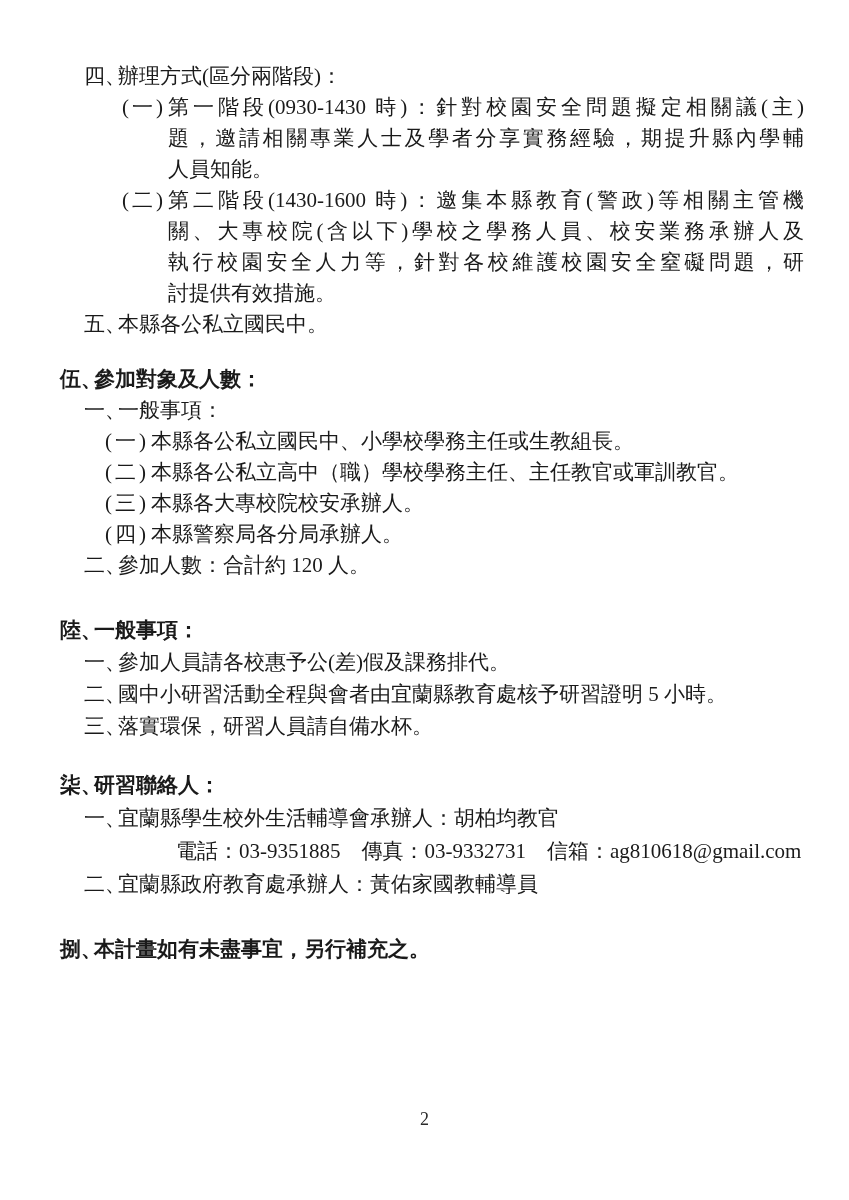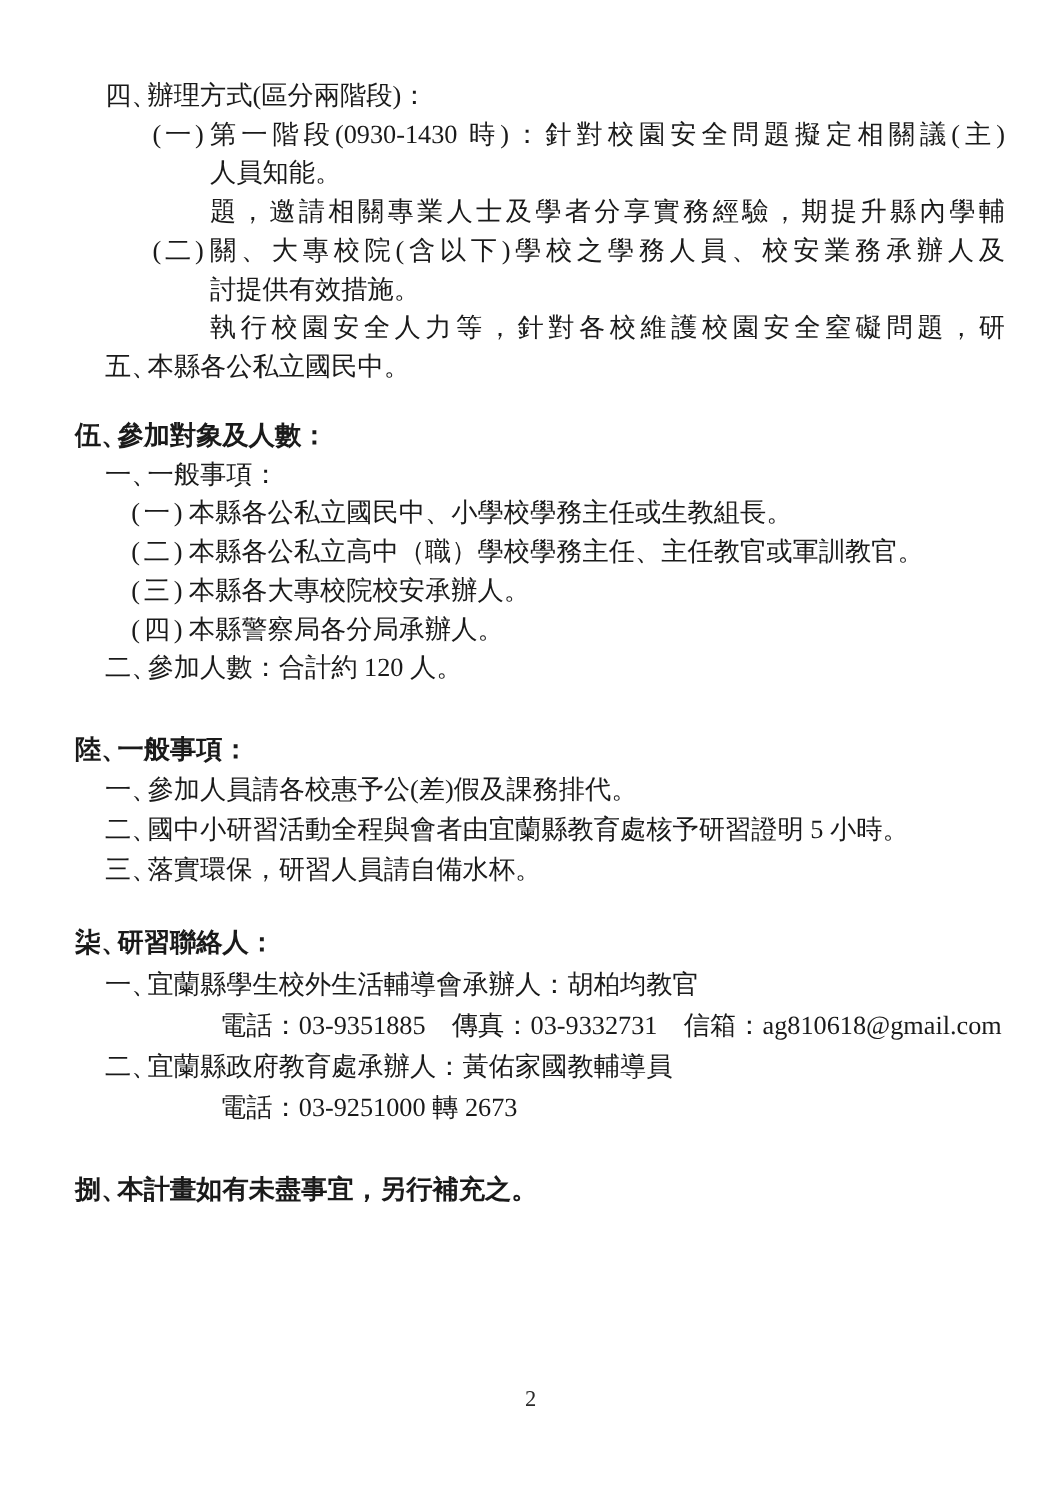--- a/index.html
+++ b/index.html
@@ -77,31 +77,32 @@
       <span class="mk mk1">四、</span>
       <div class="ltext">
           <div class="jline last">辦理方式(區分兩階段)：</div>
         </div>
     </div>
 
     <div class="para l2a">
       <span class="mk mk2">(一)</span>
       <div class="ltext">
         <div class="jline">第一階段(0930-1430 時)：針對校園安全問題擬定相關議(主)</div>
+        <div class="jline">題，邀請相關專業人士及學者分享實務經驗，期提升縣內學輔</div>
         <div class="jline last">人員知能。</div>
-        <div class="jline">題，邀請相關專業人士及學者分享實務經驗，期提升縣內學輔</div>
       </div>
     </div>
 
     <div class="para l2a">
       <span class="mk mk2">(二)</span>
       <div class="ltext">
+        <div class="jline">第二階段(1430-1600 時)：邀集本縣教育(警政)等相關主管機</div>
         <div class="jline">關、大專校院(含以下)學校之學務人員、校安業務承辦人及</div>
+        <div class="jline">執行校園安全人力等，針對各校維護校園安全窒礙問題，研</div>
         <div class="jline last">討提供有效措施。</div>
-        <div class="jline">執行校園安全人力等，針對各校維護校園安全窒礙問題，研</div>
       </div>
     </div>
 
     <div class="para l1">
       <span class="mk mk1">五、</span>
       <div class="ltext">
           <div class="jline last">本縣各公私立國民中。</div>
         </div>
     </div>
 
@@ -202,25 +203,20 @@
         </div>
     </div>
 
     <div class="para l1 lh33">
       <span class="mk mk1">二、</span>
       <div class="ltext">
           <div class="jline last">宜蘭縣政府教育處承辦人：黃佑家國教輔導員</div>
         </div>
     </div>
 
-    <div class="para detail lh33">
-      <div class="ltext">
-          <div class="jline last">電話：03-9251000 轉 2673</div>
-        </div>
-    </div>
 
     <div class="para heading mt-h4 lh33">
       <span class="mk mk1">捌、</span>
       <div class="ltext">
           <div class="jline last">本計畫如有未盡事宜，另行補充之。</div>
         </div>
     </div>
 
   </div>
 

